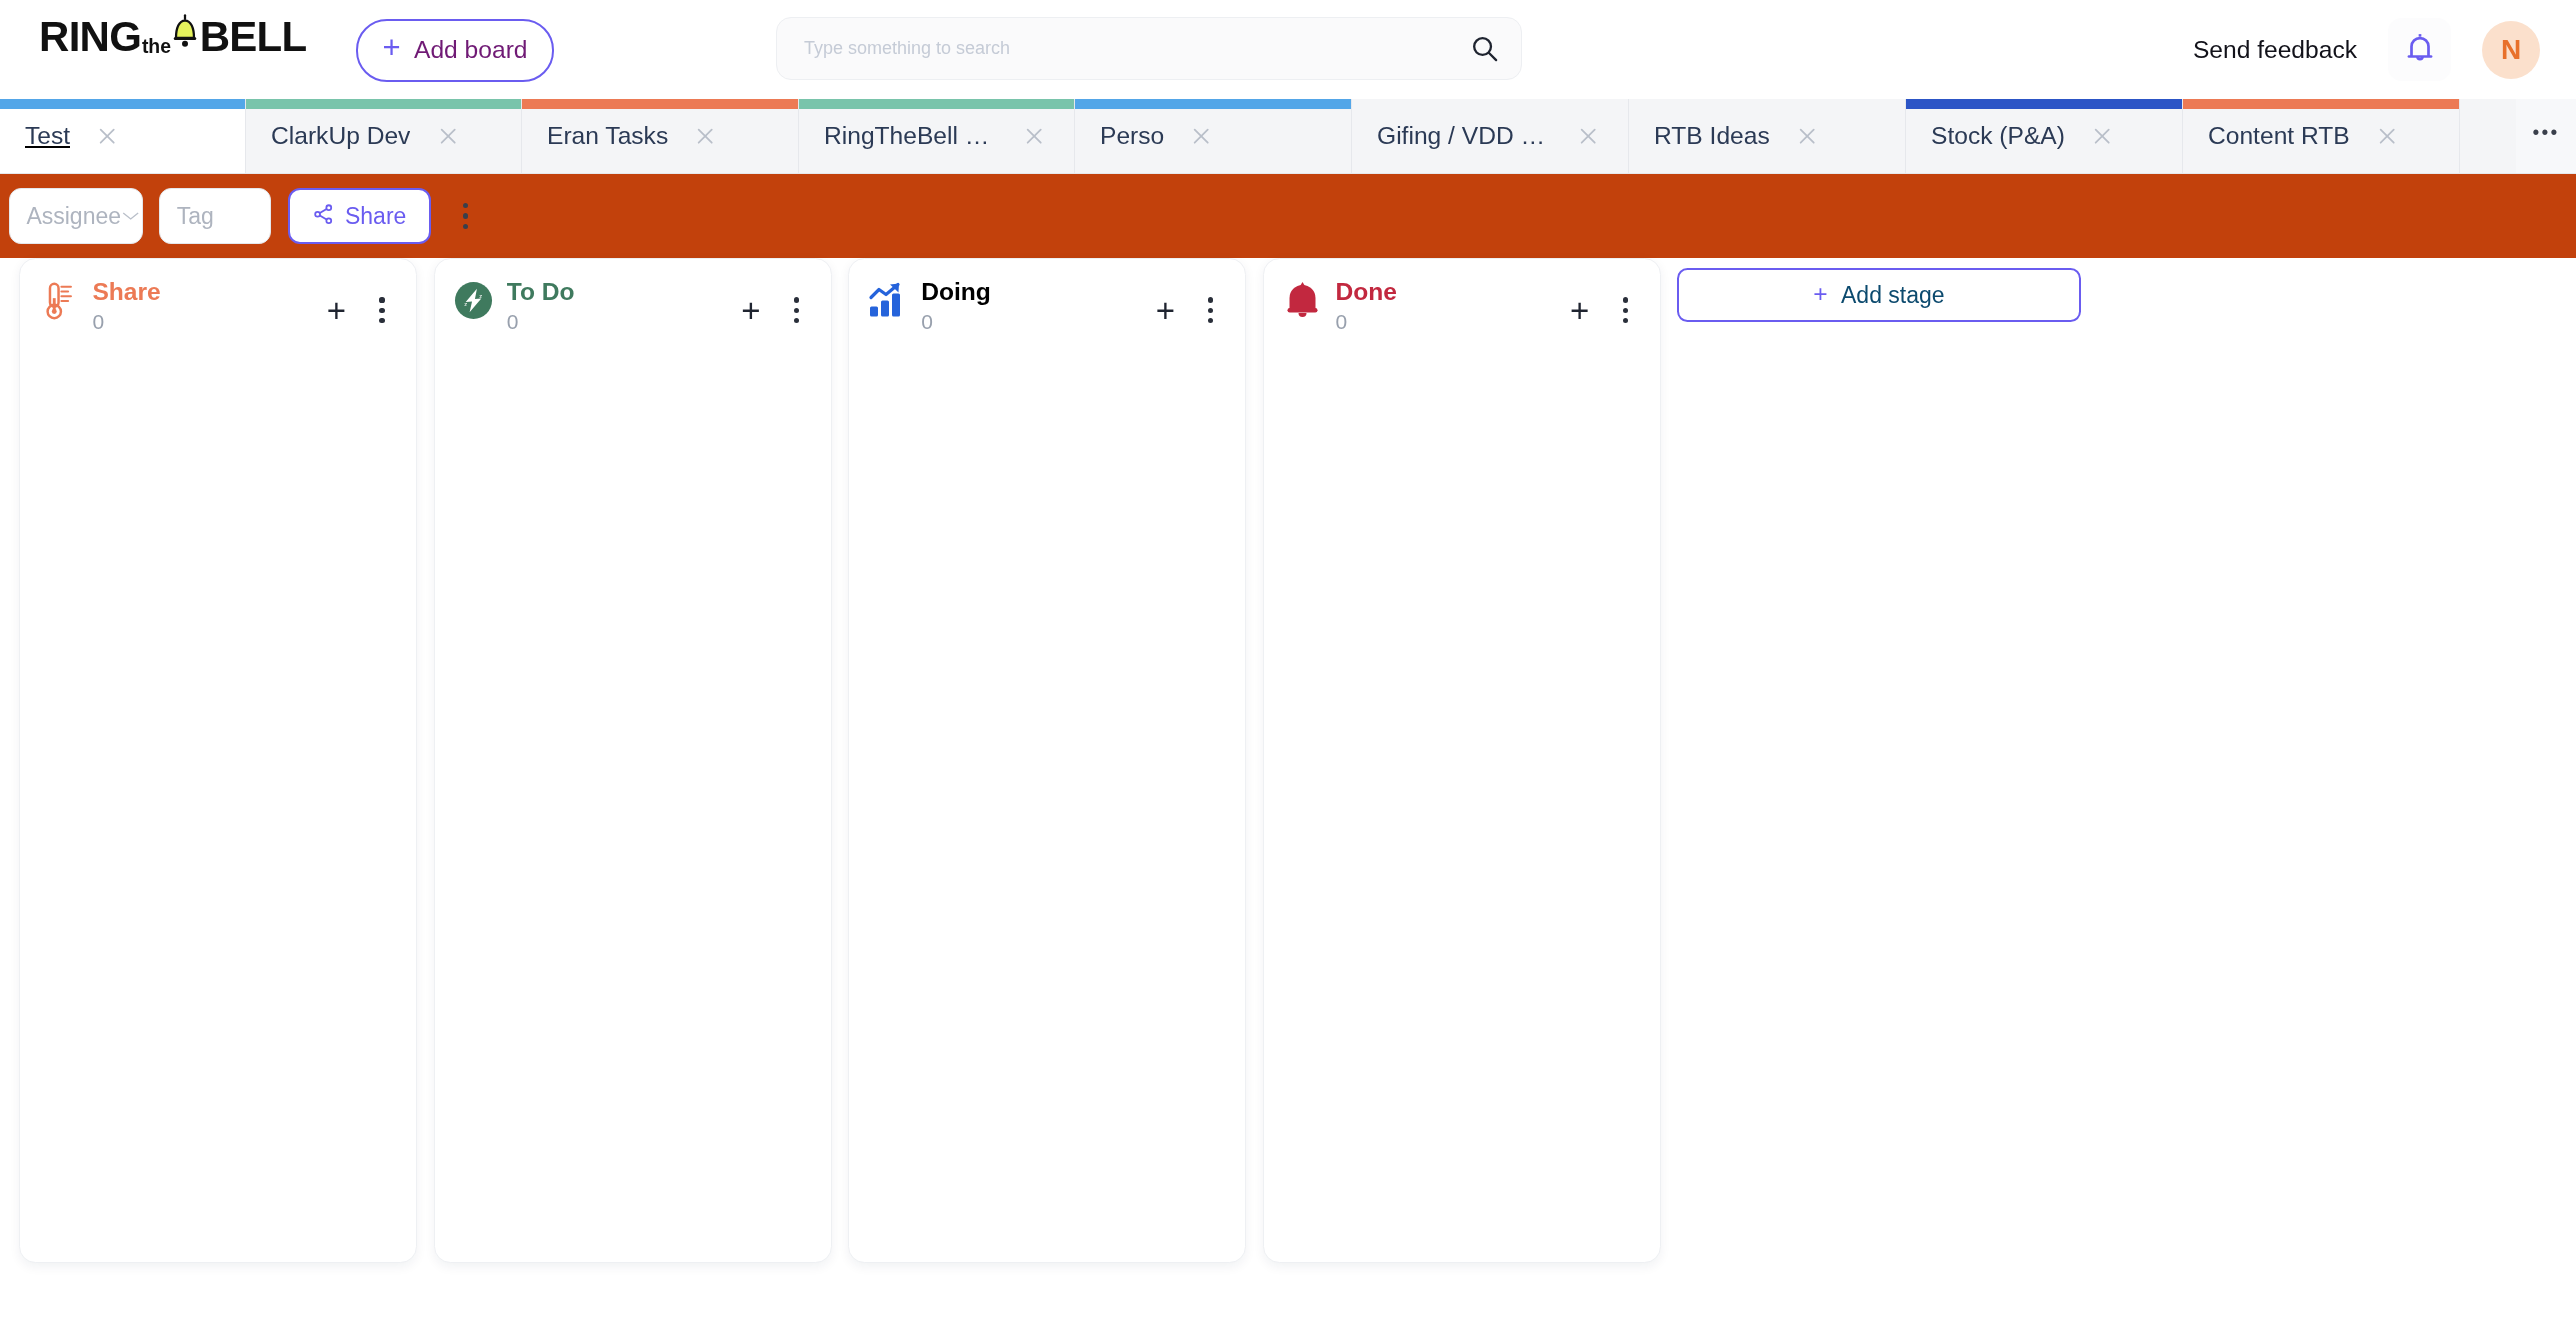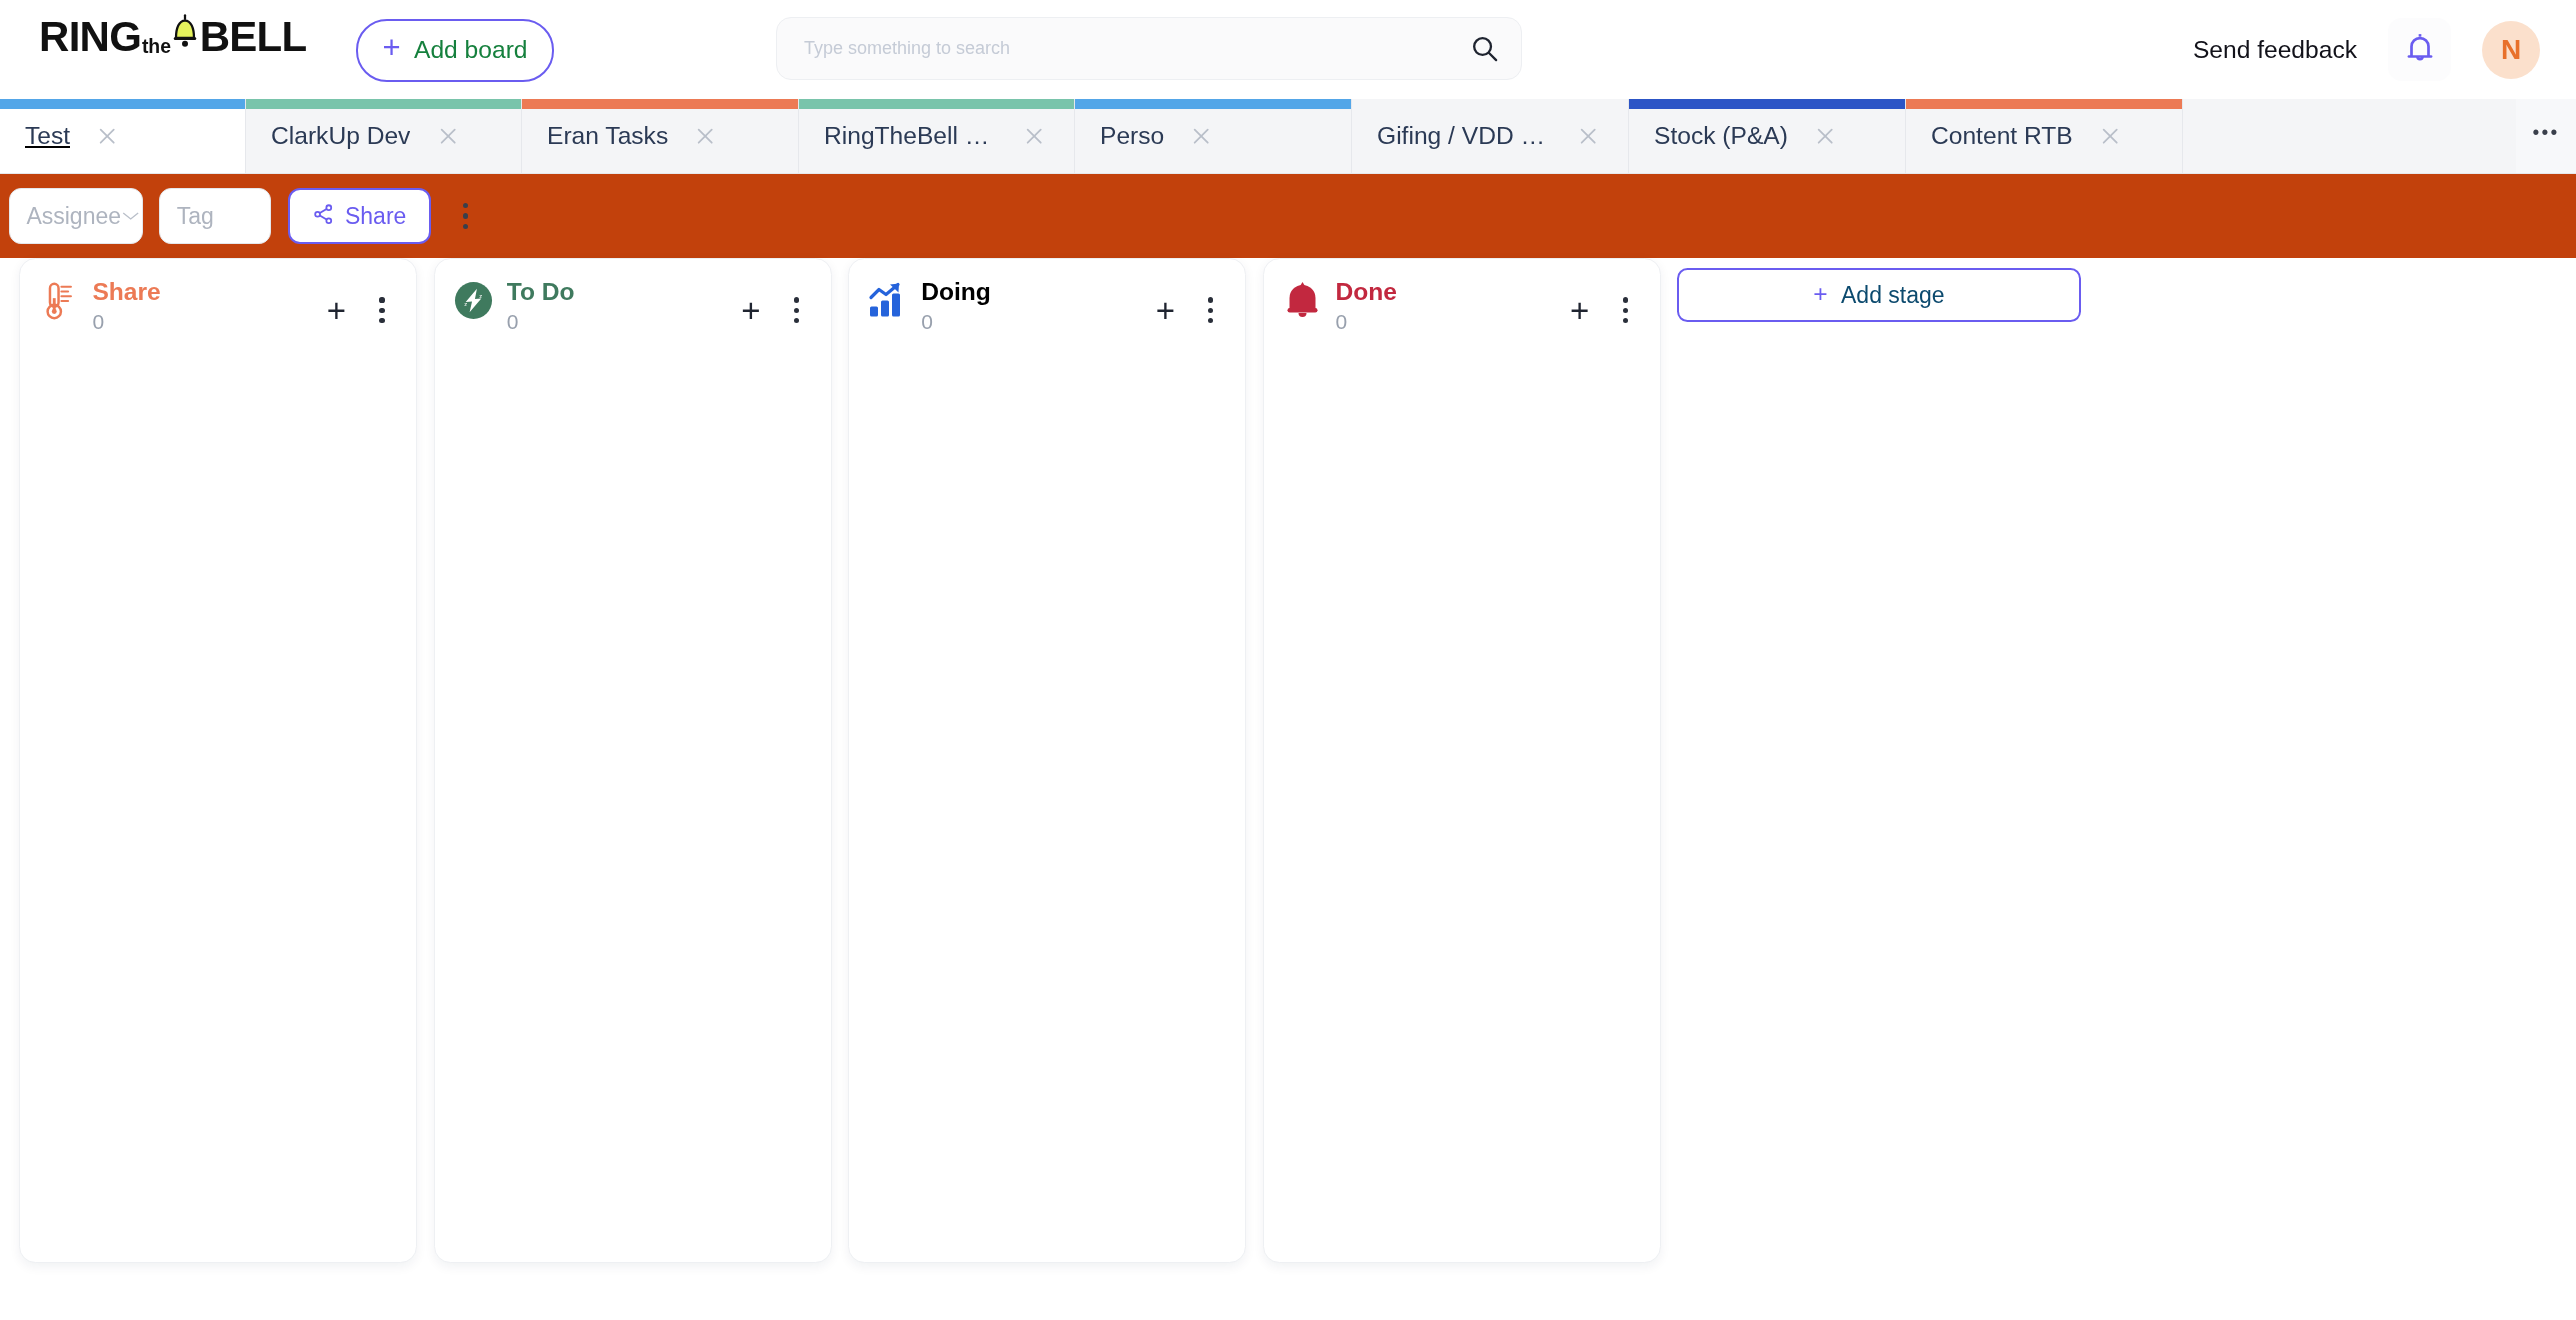--- a/index.html
+++ b/index.html
@@ -54,21 +54,21 @@
     left: 356px; top: 18.6px;
     width: 198px; height: 63px;
     border: 2.2px solid #6A5CF0;
     border-radius: 31px;
     background: #ffffff;
     display: flex; align-items: center; justify-content: center;
     gap: 13.4px;
     cursor: pointer;
   }
   .add-board-plus { font-size: 31px; color: #6A5CF0; line-height: 1; font-weight: 300; position: relative; top: -2.2px; }
-  .add-board-label { font-size: 24.6px; color: #15803d; }
+  .add-board-label { font-size: 24.6px; color: #701a75; }
 
   .search-wrap {
     position: absolute;
     left: 776px; top: 17px;
     width: 746px; height: 63px;
     background: #FAFAFB;
     border: 1.5px solid #EDEFF2;
     border-radius: 15px;
     display: flex; align-items: center;
   }
@@ -350,20 +350,29 @@
       <span class="tab-label">Perso</span>
       <span class="tab-close">
         <svg width="22.4" height="22.4" viewBox="0 0 24 24" fill="none" stroke="#B9BFC9" stroke-width="1.9" stroke-linecap="round">
           <line x1="5" y1="5" x2="19" y2="19"></line>
           <line x1="19" y1="5" x2="5" y2="19"></line>
         </svg>
       </span>
     </div>
     <div class="tab" style="width: 277px;">
       <span class="tab-label">Gifing / VDD / ...</span>
+      <span class="tab-close">
+        <svg width="22.4" height="22.4" viewBox="0 0 24 24" fill="none" stroke="#B9BFC9" stroke-width="1.9" stroke-linecap="round">
+          <line x1="5" y1="5" x2="19" y2="19"></line>
+          <line x1="19" y1="5" x2="5" y2="19"></line>
+        </svg>
+      </span>
+    </div>
+    <div class="tab" style="width: 277px;">
+      <span class="tab-label">RTB Ideas</span>
       <span class="tab-close">
         <svg width="22.4" height="22.4" viewBox="0 0 24 24" fill="none" stroke="#B9BFC9" stroke-width="1.9" stroke-linecap="round">
           <line x1="5" y1="5" x2="19" y2="19"></line>
           <line x1="19" y1="5" x2="5" y2="19"></line>
         </svg>
       </span>
     </div>
     <div class="tab" style="width: 277px;">
       <span class="tab-accent" style="background:#2C55C6"></span>
       <span class="tab-label">Stock (P&amp;A)</span>

